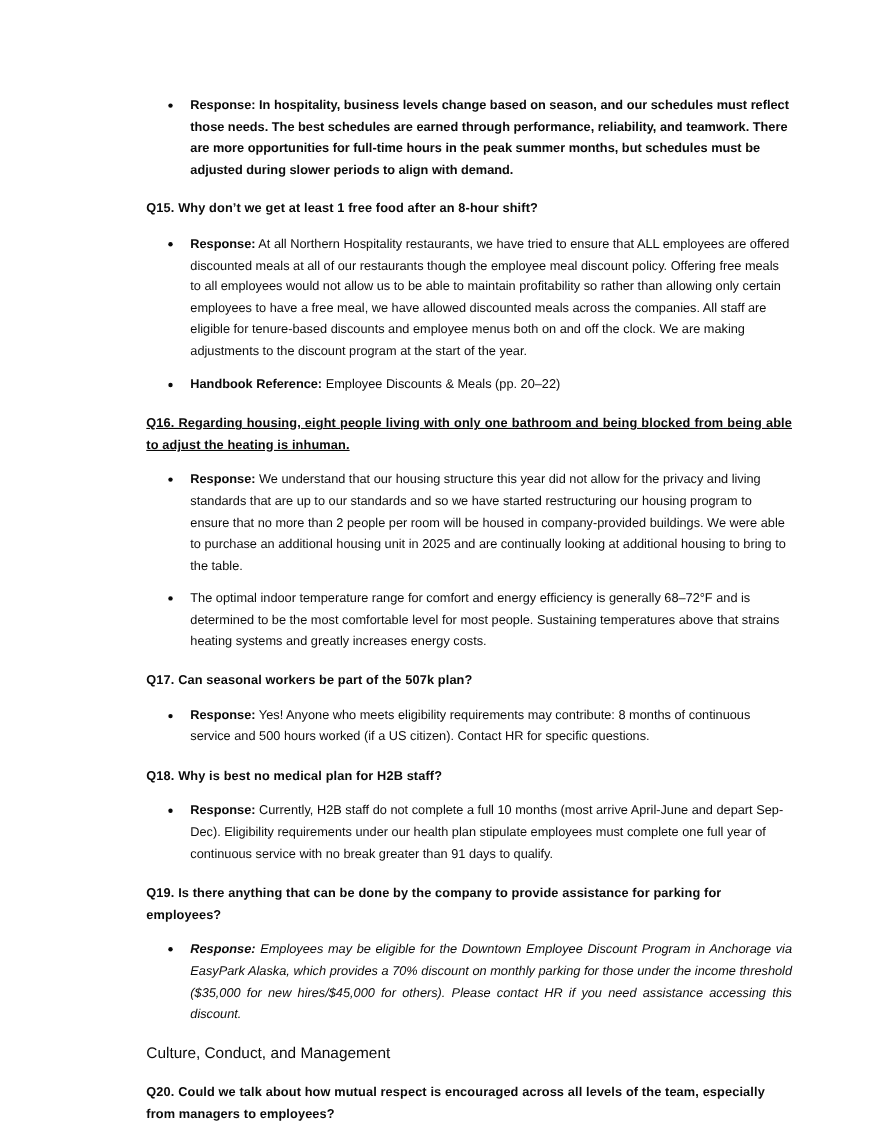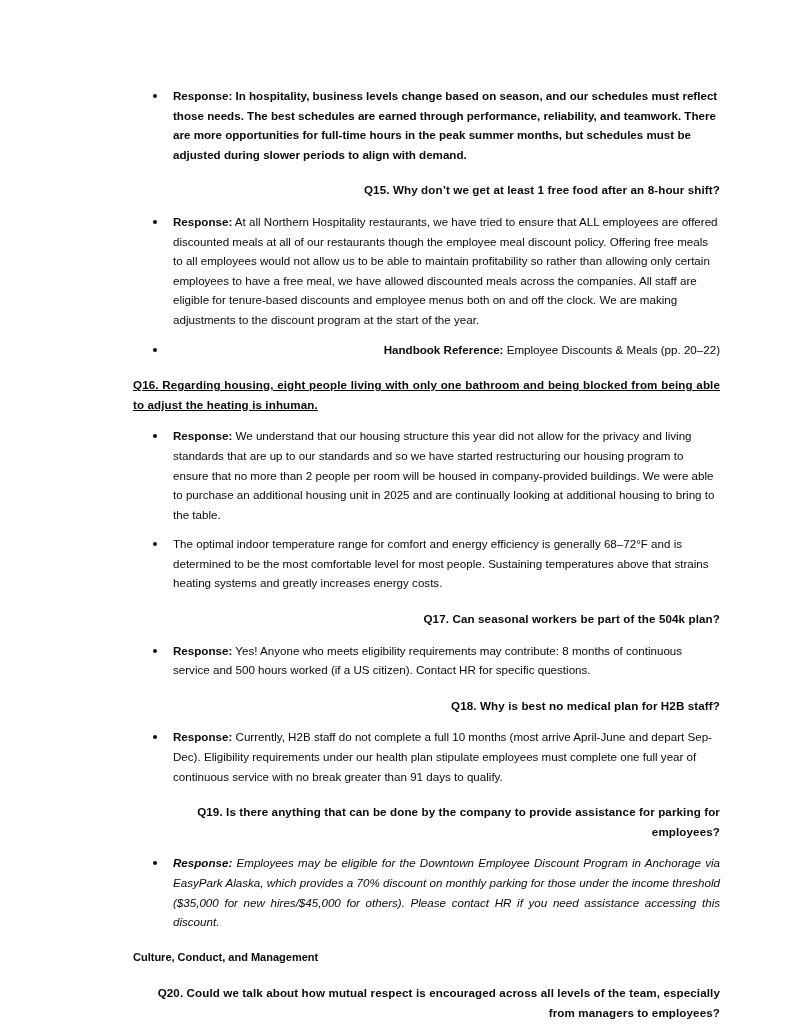--- a/index.html
+++ b/index.html
@@ -29,31 +29,31 @@
     width: 587px;
   }
 
   
   .qheading {
     font-size: 11.6px;
     font-weight: bold;
     line-height: 19.6px;
     margin: 0 0 0 0;
     padding: 0;
-    text-align: right;
+    text-align: left;
     letter-spacing: 0.01em;
   }
   .qheading.justify {
     text-align: justify;
     text-justify: inter-word;
     text-decoration: underline;
   }
   .section-heading {
-    font-size: 11px;
-    font-weight: bold;
+    font-size: 14px;
+    font-weight: normal;
     line-height: 19.6px;
     margin: 0;
     padding: 0;
   }
 
   
   ul.bullets {
     list-style: none;
     margin: 0;
     padding: 0;
@@ -96,31 +96,31 @@
 <div class="page">
   <div class="doc-body" id="doc-body">
       <ul class="bullets">
         <li class="allbold "><span>Response: In hospitality, business levels change based on season, and our schedules must reflect those needs. The best schedules are earned through performance, reliability, and teamwork. There are more opportunities for full-time hours in the peak summer months, but schedules must be adjusted during slower periods to align with demand.</span></li>
       </ul>
       <div class="gap-lg"></div>
       <p class="qheading">Q15. Why don’t we get at least 1 free food after an 8-hour shift?</p>
       <div class="gap-md"></div>
       <ul class="bullets">
         <li class=""><span class="lead">Response:</span><span> At all Northern Hospitality restaurants, we have tried to ensure that ALL employees are offered discounted meals at all of our restaurants though the employee meal discount policy. Offering free meals to all employees would not allow us to be able to maintain profitability so rather than allowing only certain employees to have a free meal, we have allowed discounted meals across the companies. All staff are eligible for tenure-based discounts and employee menus both on and off the clock. We are making adjustments to the discount program at the start of the year.</span></li>
-        <li class="" style="margin-top: 10px; text-align: right;"><span class="lead">Handbook Reference:</span><span> Employee Discounts &amp; Meals (pp. 20–22)</span></li>
+        <li class="" style="margin-top: 10px;"><span class="lead">Handbook Reference:</span><span> Employee Discounts &amp; Meals (pp. 20–22)</span></li>
       </ul>
       <div class="gap-lg"></div>
       <p class="qheading justify">Q16. Regarding housing, eight people living with only one bathroom and being blocked from being able to adjust the heating is inhuman.</p>
       <div class="gap-md"></div>
       <ul class="bullets">
         <li class=""><span class="lead">Response:</span><span> We understand that our housing structure this year did not allow for the privacy and living standards that are up to our standards and so we have started restructuring our housing program to ensure that no more than 2 people per room will be housed in company-provided buildings. We were able to purchase an additional housing unit in 2025 and are continually looking at additional housing to bring to the table.</span></li>
         <li class="" style="margin-top: 10px;"><span>The optimal indoor temperature range for comfort and energy efficiency is generally 68–72°F and is determined to be the most comfortable level for most people. Sustaining temperatures above that strains heating systems and greatly increases energy costs.</span></li>
       </ul>
       <div class="gap-lg"></div>
-      <p class="qheading">Q17. Can seasonal workers be part of the 504k plan?</p>
+      <p class="qheading">Q17. Can seasonal workers be part of the 507k plan?</p>
       <div class="gap-md"></div>
       <ul class="bullets">
         <li class=""><span class="lead">Response:</span><span> Yes! Anyone who meets eligibility requirements may contribute: 8 months of continuous service and 500 hours worked (if a US citizen). Contact HR for specific questions.</span></li>
       </ul>
       <div class="gap-lg"></div>
       <p class="qheading">Q18. Why is best no medical plan for H2B staff?</p>
       <div class="gap-md"></div>
       <ul class="bullets">
         <li class=""><span class="lead">Response:</span><span> Currently, H2B staff do not complete a full 10 months (most arrive April-June and depart Sep-Dec). Eligibility requirements under our health plan stipulate employees must complete one full year of continuous service with no break greater than 91 days to qualify.</span></li>
       </ul>

